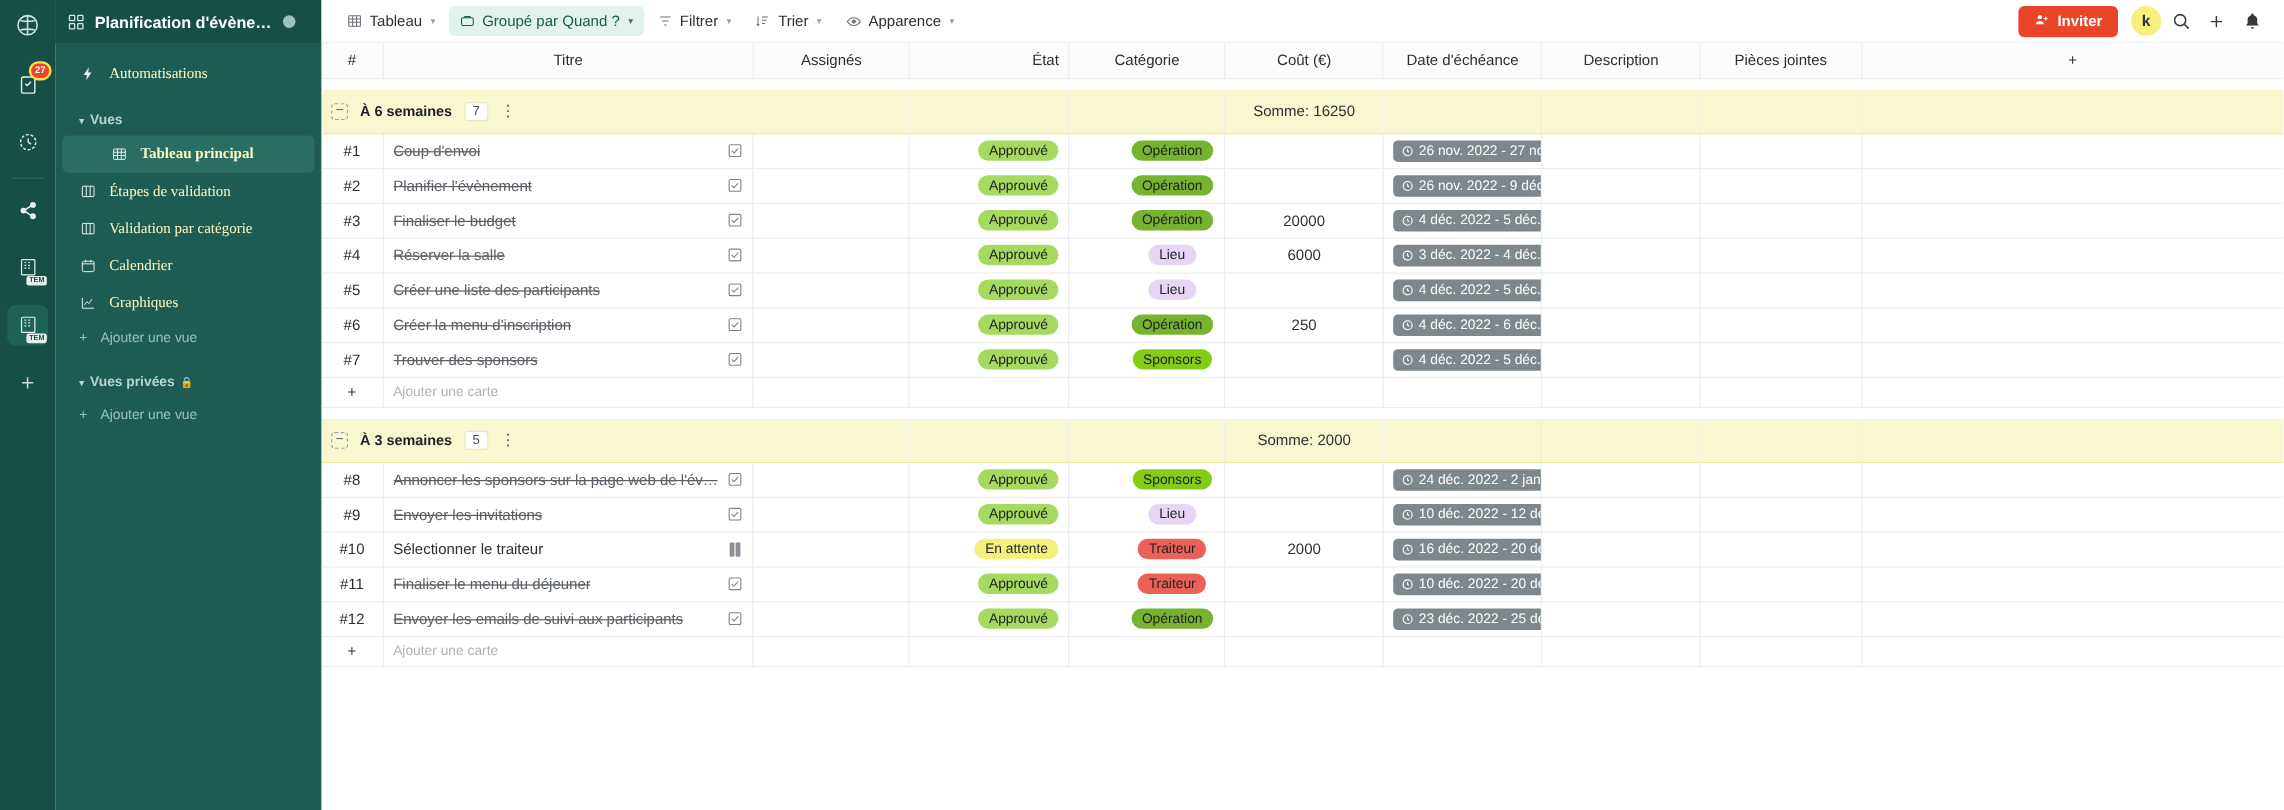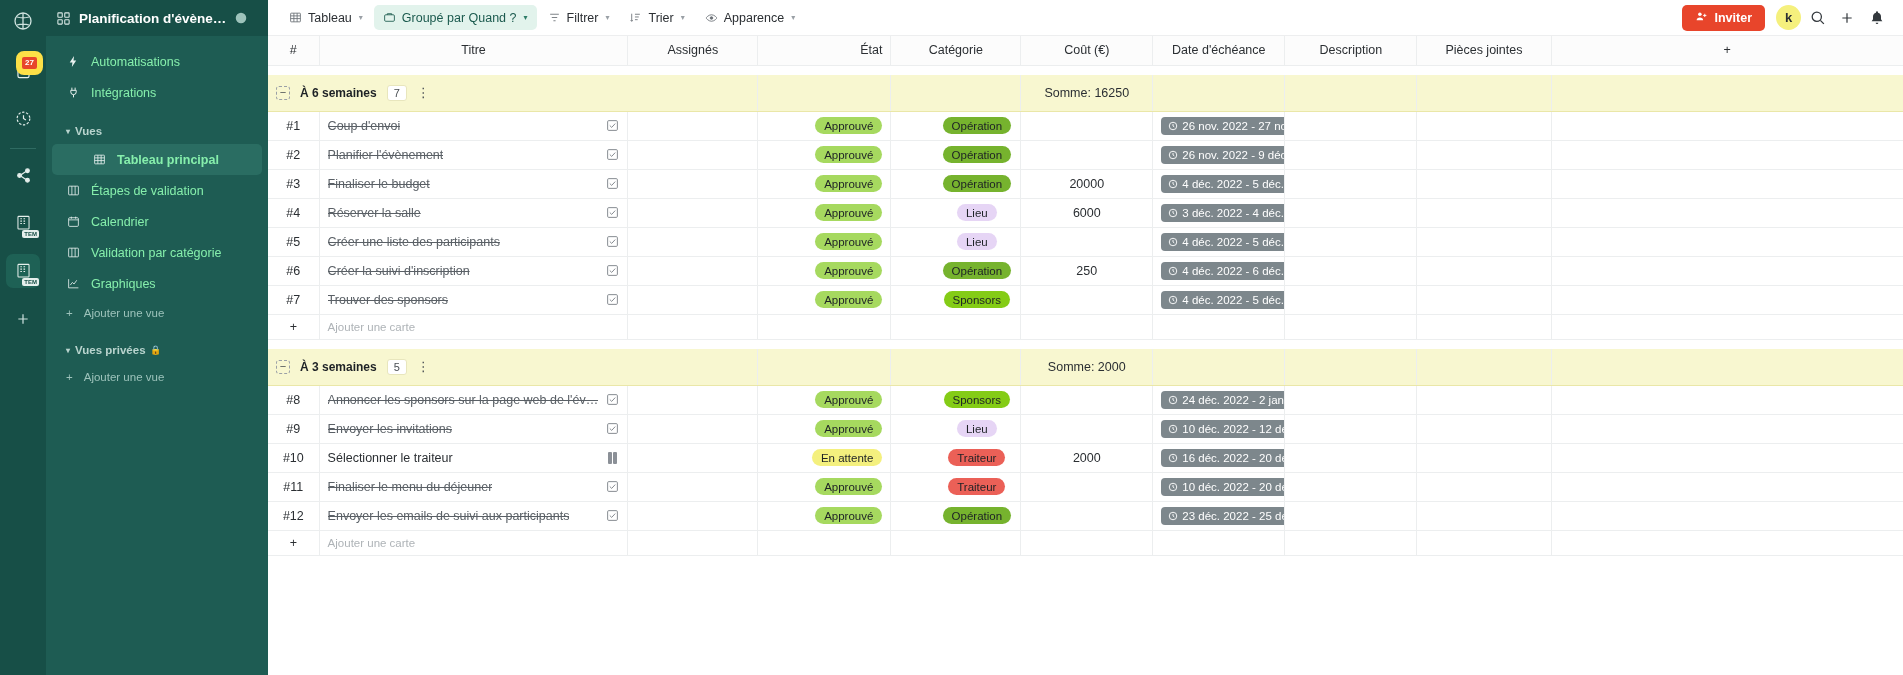--- a/index.html
+++ b/index.html
@@ -31,21 +31,21 @@
   .rail-icon.sel { background: #1e6155; }
   .rail-sep {
     width: 26px; height: 1px; background: #2f6b62; margin: 6px 0 2px 0;
   }
   .rail-badge {
     position: absolute; top: -2px; right: -3px;
     background: #e8452b; color: #fff;
     font-size: 8px; font-weight: bold;
     border-radius: 8px; padding: 1px 3px;
     line-height: 10px; min-width: 14px; text-align: right;
-    border: 6px solid #fde047;
+    border: 2px solid #fde047;
   }
   .tem-tag {
     position: absolute; bottom: 2px; right: 1px;
     font-size: 6px; font-weight: bold; color: #174f47;
     background: #e5efec; border-radius: 2px; padding: 0 2px;
     line-height: 8px;
   }
 
   
   .sidebar {
@@ -63,22 +63,23 @@
   .sb-title {
     font-size: 13.5px; font-weight: bold; color: #fff;
     white-space: nowrap; overflow: hidden;
     max-width: 150px; text-overflow: ellipsis;
   }
   .sb-globe { width: 14px; height: 14px; color: #9dc3bb; flex: 0 0 14px; }
   .sb-body { padding-top: 10px; }
   .sb-row {
     height: 31px; display: flex; align-items: center;
     gap: 11px; padding: 0 14px; margin: 0 6px;
-    font-size: 12.5px; color: #86efac; border-radius: 5px;
+    font-size: 12.5px; color: #fef9c3; border-radius: 5px;
     white-space: nowrap;
+    font-family: Liberation Serif, serif;
   }
   .sb-row .ic { width: 14px; height: 14px; flex: 0 0 14px; display:flex; align-items:center; justify-content:center; }
   .sb-section {
     display: flex; align-items: center; gap: 5px;
     padding: 0 14px; margin: 12px 6px 2px 6px; height: 22px;
     font-size: 11.5px; font-weight: bold; color: #b9d4ce;
   }
   .sb-row.active { background: #2a6d62; font-weight: bold; padding-left: 40px; }
   .sb-add {
     height: 28px; display: flex; align-items: center; gap: 11px;
@@ -271,28 +272,20 @@
     </div>
     <div class="sb-body">
       <div class="sb-row">
         <span class="ic">
           <svg width="13" height="13" viewBox="0 0 24 24" fill="#eaf3f1">
               <path d="M13 2L5 14h5l-1 8 8-12h-5z"></path>
             </svg>
         </span>
         <span>Automatisations</span>
       </div>
-      <div class="sb-row">
-        <span class="ic">
-          <svg width="13" height="13" viewBox="0 0 24 24" fill="none" stroke="#eaf3f1" stroke-width="1.8">
-            <path d="M9 3v5M15 3v5M7 8h10v3a5 5 0 01-10 0zM12 16v5"></path>
-          </svg>
-        </span>
-        <span>Intégrations</span>
-      </div>
 
       <div class="sb-section">
         <span class="caret">▾</span>
         <span>Vues</span>
       </div>
 
       <div class="sb-row active">
         <span class="ic">
           <svg width="13" height="13" viewBox="0 0 24 24" fill="none" stroke="#eaf3f1" stroke-width="1.5">
             <rect x="3" y="4" width="18" height="16" rx="1"></rect>
@@ -306,34 +299,34 @@
           <svg width="13" height="13" viewBox="0 0 24 24" fill="none" stroke="#eaf3f1" stroke-width="1.5">
             <rect x="3" y="4" width="18" height="16" rx="1"></rect>
               <path d="M9 4v16M15 4v16"></path>
           </svg>
         </span>
         <span>Étapes de validation</span>
       </div>
       <div class="sb-row">
         <span class="ic">
           <svg width="13" height="13" viewBox="0 0 24 24" fill="none" stroke="#eaf3f1" stroke-width="1.5">
-            <rect x="3" y="5" width="18" height="16" rx="2"></rect>
-              <path d="M3 9h18M8 3v4M16 3v4"></path>
-          </svg>
-        </span>
-        <span>Calendrier</span>
+            <rect x="3" y="4" width="18" height="16" rx="1"></rect>
+              <path d="M9 4v16M15 4v16"></path>
+          </svg>
+        </span>
+        <span>Validation par catégorie</span>
       </div>
       <div class="sb-row">
         <span class="ic">
           <svg width="13" height="13" viewBox="0 0 24 24" fill="none" stroke="#eaf3f1" stroke-width="1.5">
-            <rect x="3" y="4" width="18" height="16" rx="1"></rect>
-              <path d="M9 4v16M15 4v16"></path>
-          </svg>
-        </span>
-        <span>Validation par catégorie</span>
+            <rect x="3" y="5" width="18" height="16" rx="2"></rect>
+              <path d="M3 9h18M8 3v4M16 3v4"></path>
+          </svg>
+        </span>
+        <span>Calendrier</span>
       </div>
       <div class="sb-row">
         <span class="ic">
           <svg width="13" height="13" viewBox="0 0 24 24" fill="none" stroke="#eaf3f1" stroke-width="1.5">
             <path d="M3 4v16h18"></path>
               <path d="M6 15l4-5 3 3 5-7"></path>
           </svg>
         </span>
         <span>Graphiques</span>
       </div>
@@ -615,21 +608,21 @@
                 </span>
               </td>
               <td class="c-desc"></td>
               <td class="c-att"></td>
               <td class="c-plus"></td>
             </tr>
             <tr>
               <td class="c-num">#6</td>
               <td class="c-title">
                 <div class="title-cell">
-                  <span class="title-txt done">Créer la suivi d'inscription</span>
+                  <span class="title-txt done">Créer la menu d'inscription</span>
                   <span class="chk"><svg width="13" height="13" viewBox="0 0 24 24" fill="none" stroke="#7c8288" stroke-width="1.7">
                       <rect x="3" y="3" width="18" height="18" rx="2"></rect>
                       <path d="M7 12l3.5 3.5L17 8.5"></path>
                     </svg></span>
                 </div>
               </td>
               <td class="c-assign"></td>
               <td class="c-state"><span class="pill p-approve">Approuvé</span></td>
               <td class="c-cat"><span class="pill p-oper">Opération</span></td>
               <td class="c-cost">250</td>

